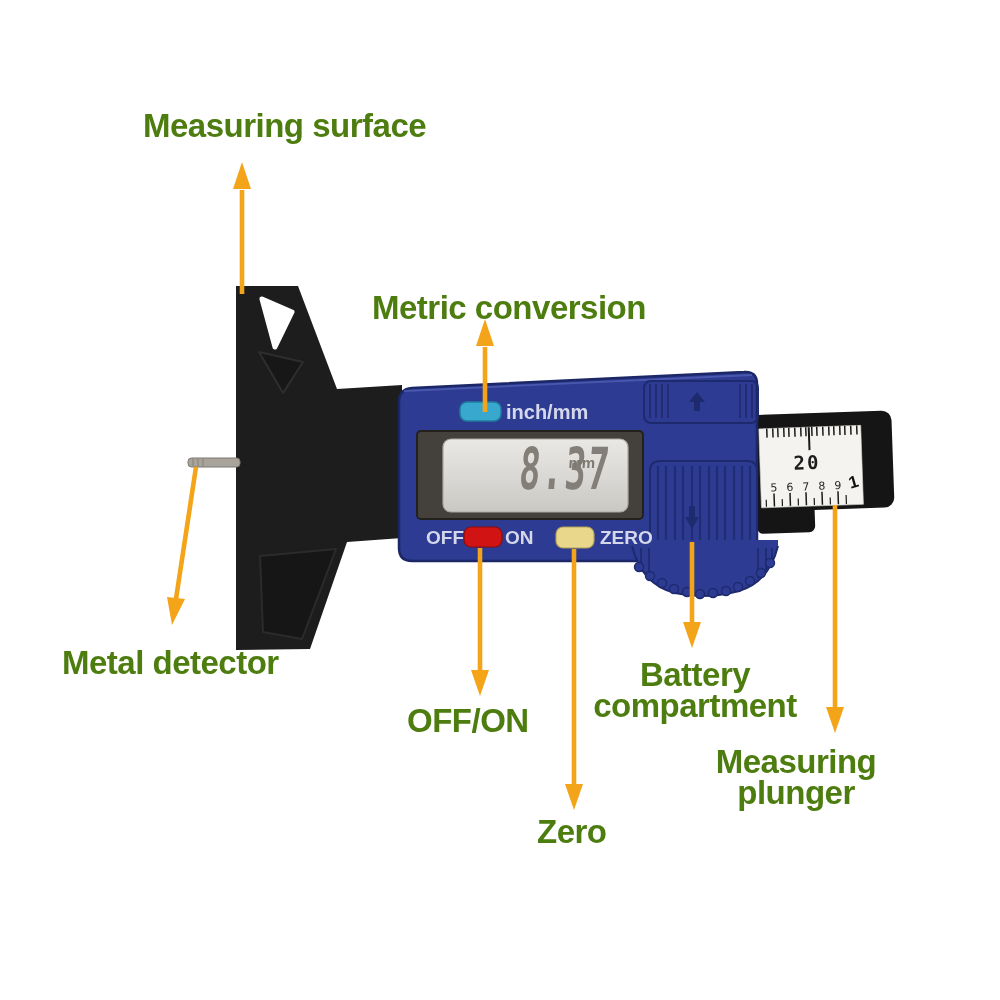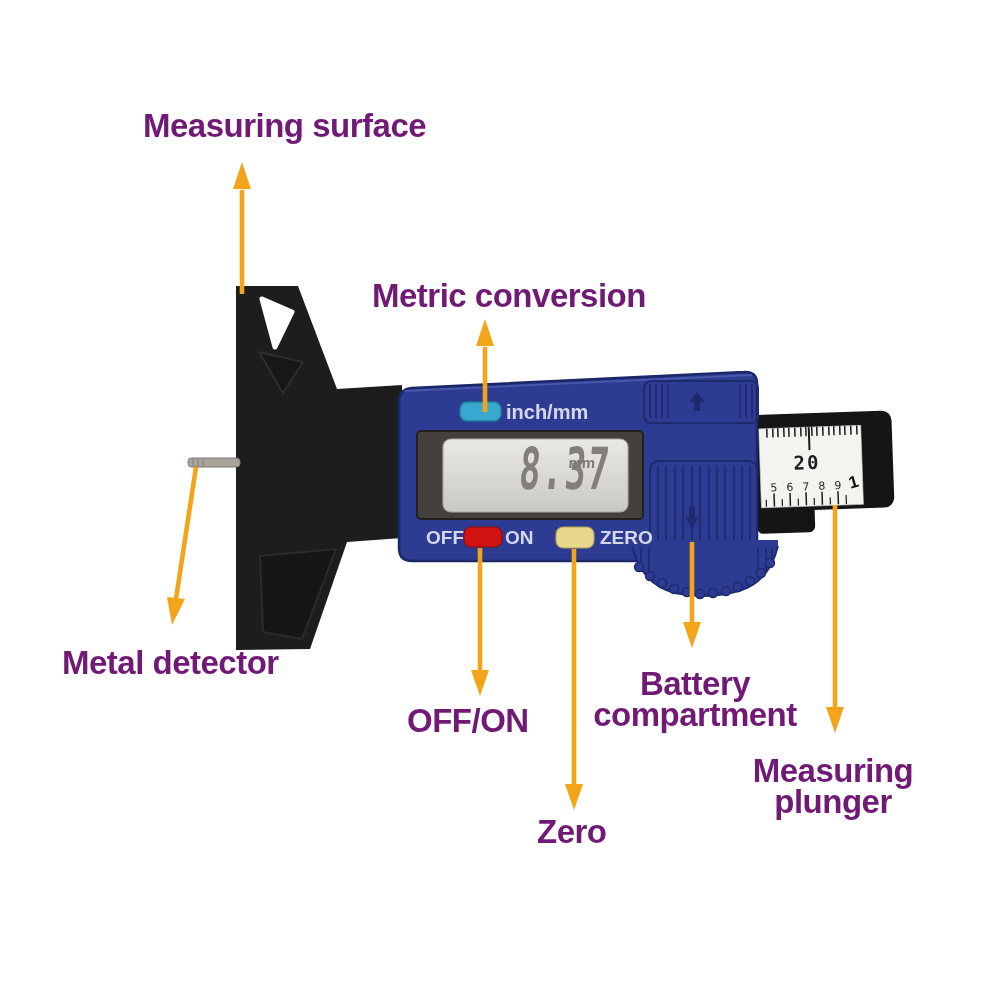--- a/index.html
+++ b/index.html
@@ -4,23 +4,23 @@
 <style>
   html,body{margin:0;padding:0;}
   body{
     width:1000px;height:1000px;background:#ffffff;position:relative;
     font-family:"Liberation Sans", sans-serif;overflow:hidden;
   }
   #stage{position:absolute;left:0;top:0;width:1000px;height:1000px;}
   svg{position:absolute;left:0;top:0;}
   .label{
     position:absolute;font-weight:700;font-size:33px;line-height:33px;
-    color:#701a75;letter-spacing:-0.5px;white-space:pre-line;
+    color:#4d7c0f;letter-spacing:-0.5px;white-space:pre-line;
   }
-  .label.center{text-align:center;line-height:31px;margin-top:9px;}
+  .label.center{text-align:center;line-height:31px;}
   .dev-text{fill:#d4d8ea;font-family:"Liberation Sans",sans-serif;font-weight:600;}
   .lcd-digits{fill:#837e77;font-family:"DejaVu Sans Mono",monospace;font-weight:700;}
   .ruler-num{fill:#2a2a2a;font-family:"DejaVu Sans",sans-serif;}
 </style>
 </head>
 <body>
 
 <div id="stage">
 
 <svg width="1000" height="1000" viewBox="0 0 1000 1000">
@@ -152,22 +152,22 @@
       <polygon points="692,648 683,622 701,622" fill="#F3A418"></polygon>
     </g>
     <g>
       <line x1="835" y1="505" x2="835" y2="708" stroke-width="4.6" stroke="#F3A418"></line>
       <polygon points="835,733 826,707 844,707" fill="#F3A418"></polygon>
     </g>
   </g>
 </svg>
 
   <div class="label" style="left:143px;top:109px;">Measuring surface</div>
-  <div class="label" style="left:372px;top:279px;">Metric conversion</div>
+  <div class="label" style="left:372px;top:291px;">Metric conversion</div>
   <div class="label" style="left:407px;top:704px;">OFF/ON</div>
   <div class="label" style="left:62px;top:646px;">Metal detector</div>
   <div class="label" style="left:537px;top:815px;">Zero</div>
   <div class="label center" style="left:575px;top:659px;width:240px;">Battery
 compartment</div>
-  <div class="label center" style="left:713px;top:746px;width:240px;">Measuring
+  <div class="label center" style="left:676px;top:746px;width:240px;">Measuring
 plunger</div>
 
 </div>
 
 </body></html>

